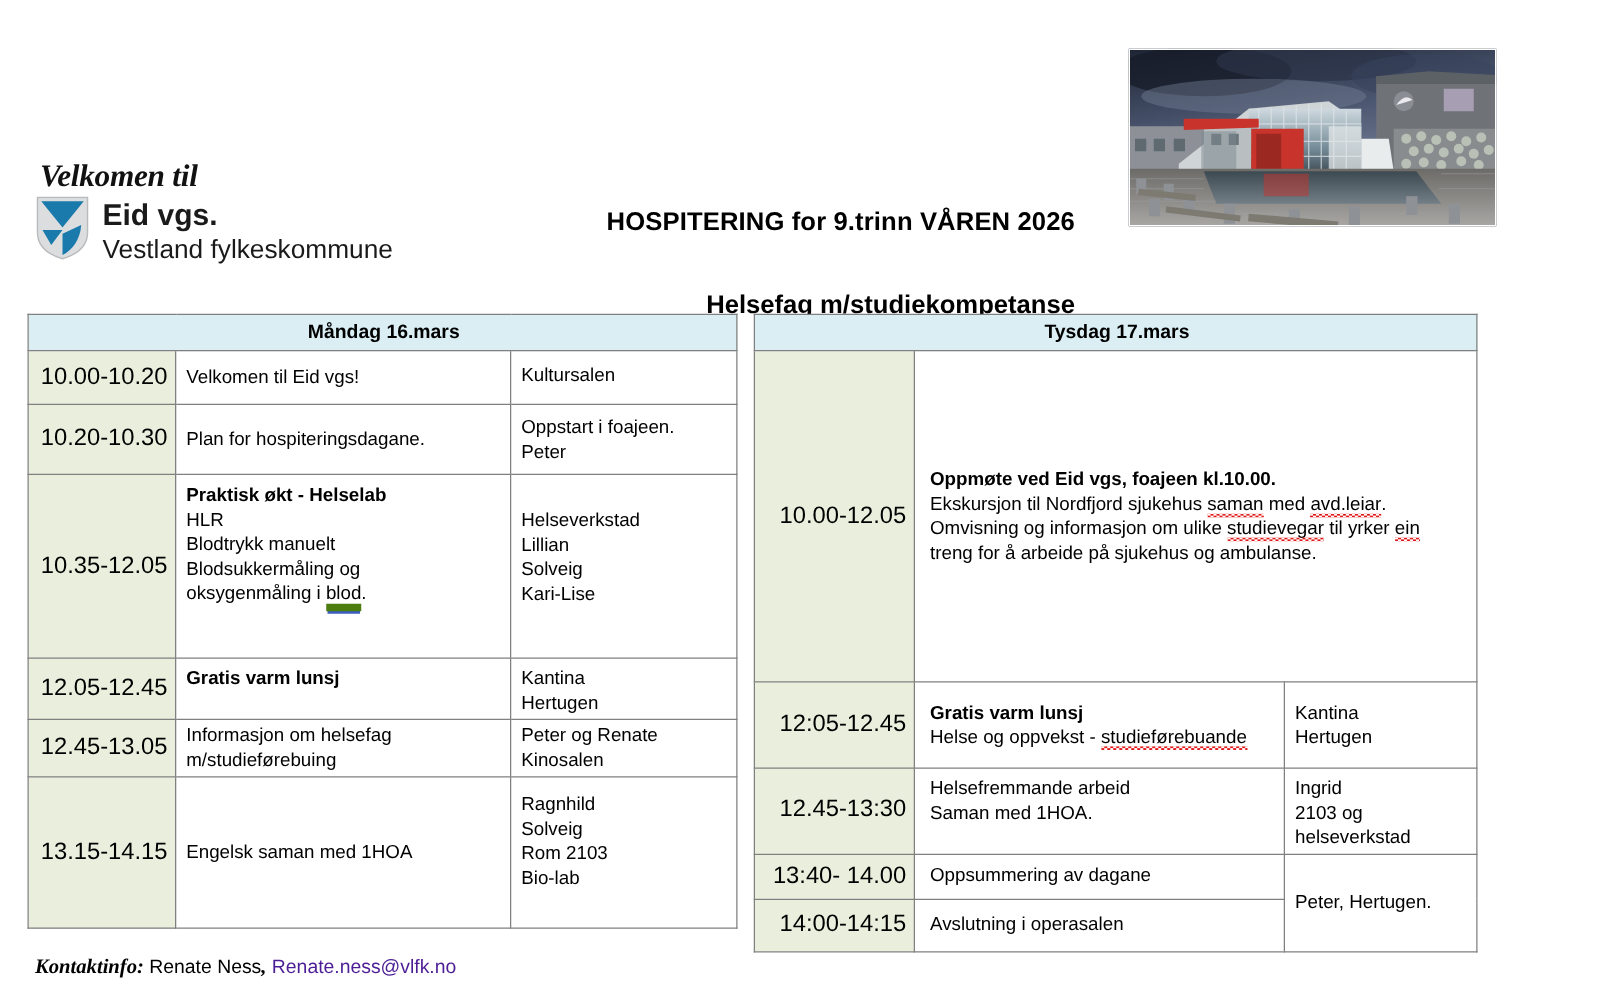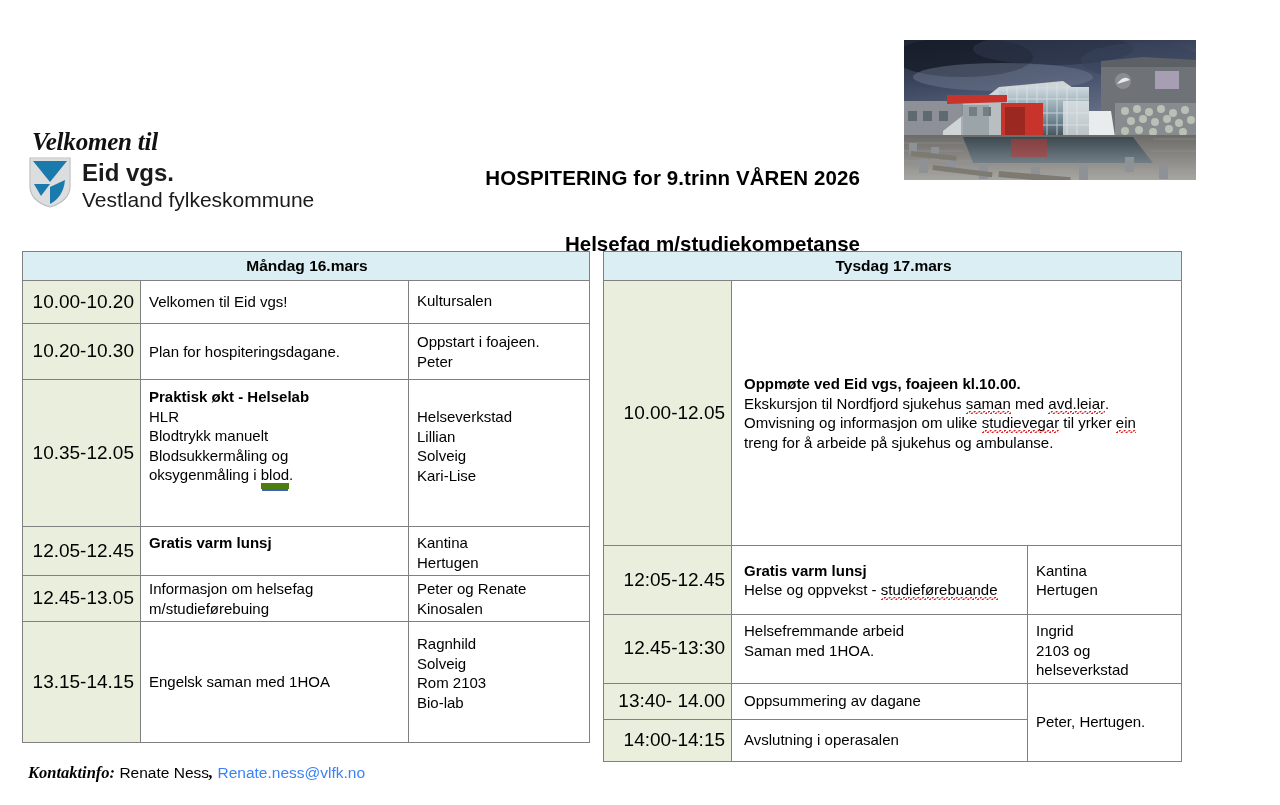--- a/index.html
+++ b/index.html
@@ -173,21 +173,21 @@
     top: 763px;
     font-size: 15.5px;
   }
   .footer .kontakt {
     font-family: "Liberation Serif", serif;
     font-weight: bold;
     font-style: italic;
     font-size: 16.5px;
   }
   .footer .mail {
-    color: #3b82f6;
+    color: #4c1d95;
     margin-top: 12px;
   }
 </style>
 </head>
 <body>
 
 <div class="header">
 
   <div class="brand">
     <div class="brand-welcome">Velkomen til</div>

